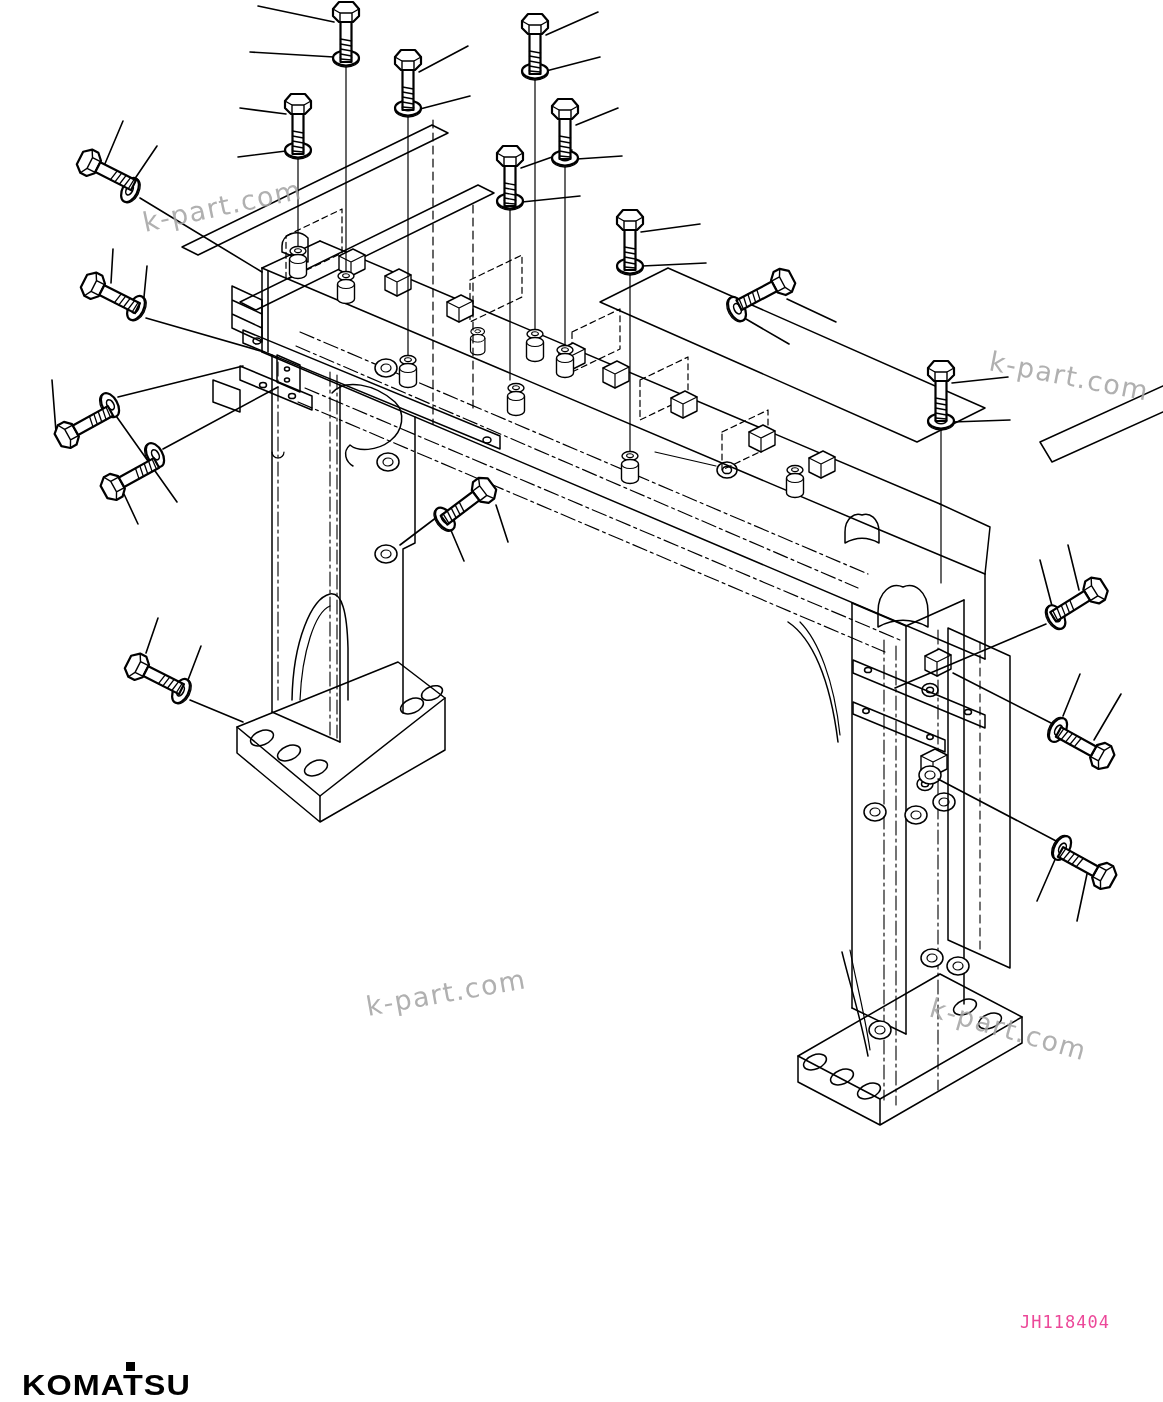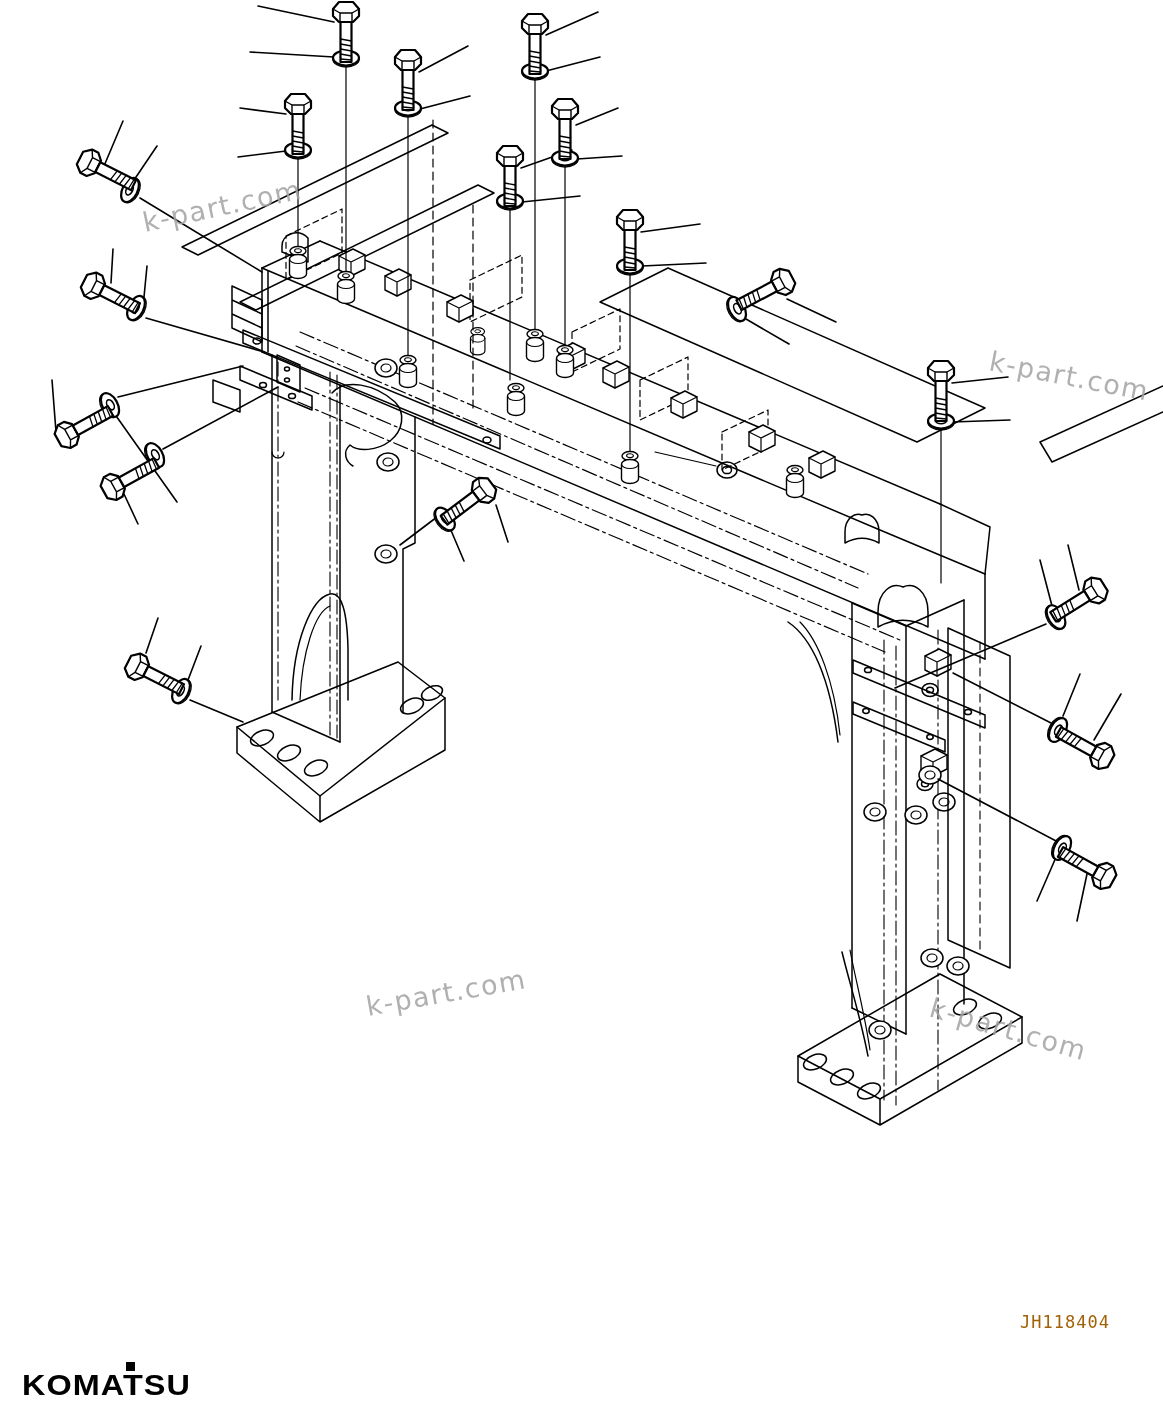--- a/index.html
+++ b/index.html
@@ -8,21 +8,21 @@
   #stage{position:absolute;left:0;top:0;width:1163px;height:1402px;}
   svg{display:block;}
   .wm{fill:#a3a3a3;opacity:.85;font-family:"DejaVu Sans",sans-serif;
       font-size:27px;letter-spacing:1.5px;}
   .brand{position:absolute;left:22px;top:1368px;color:#000;
          font-family:"Liberation Sans",sans-serif;font-weight:800;
          font-size:30px;letter-spacing:1px;transform:scale(1.08,1);
          transform-origin:left bottom;}
   .logo-tick{position:absolute;left:126px;top:1362px;width:9px;height:9px;
          background:#000;}
-  .partnum{position:absolute;left:1020px;top:1312px;color:#a16207;
+  .partnum{position:absolute;left:1020px;top:1312px;color:#ec4899;
          font-family:"DejaVu Sans Mono","Liberation Mono",monospace;
          font-size:17px;letter-spacing:1px;}
 </style>
 </head>
 <body>
 
 <div id="stage">
 <svg id="diagram" width="1163" height="1402" viewBox="0 0 1163 1402" stroke-linecap="round" stroke-linejoin="round">
 
   <defs>

